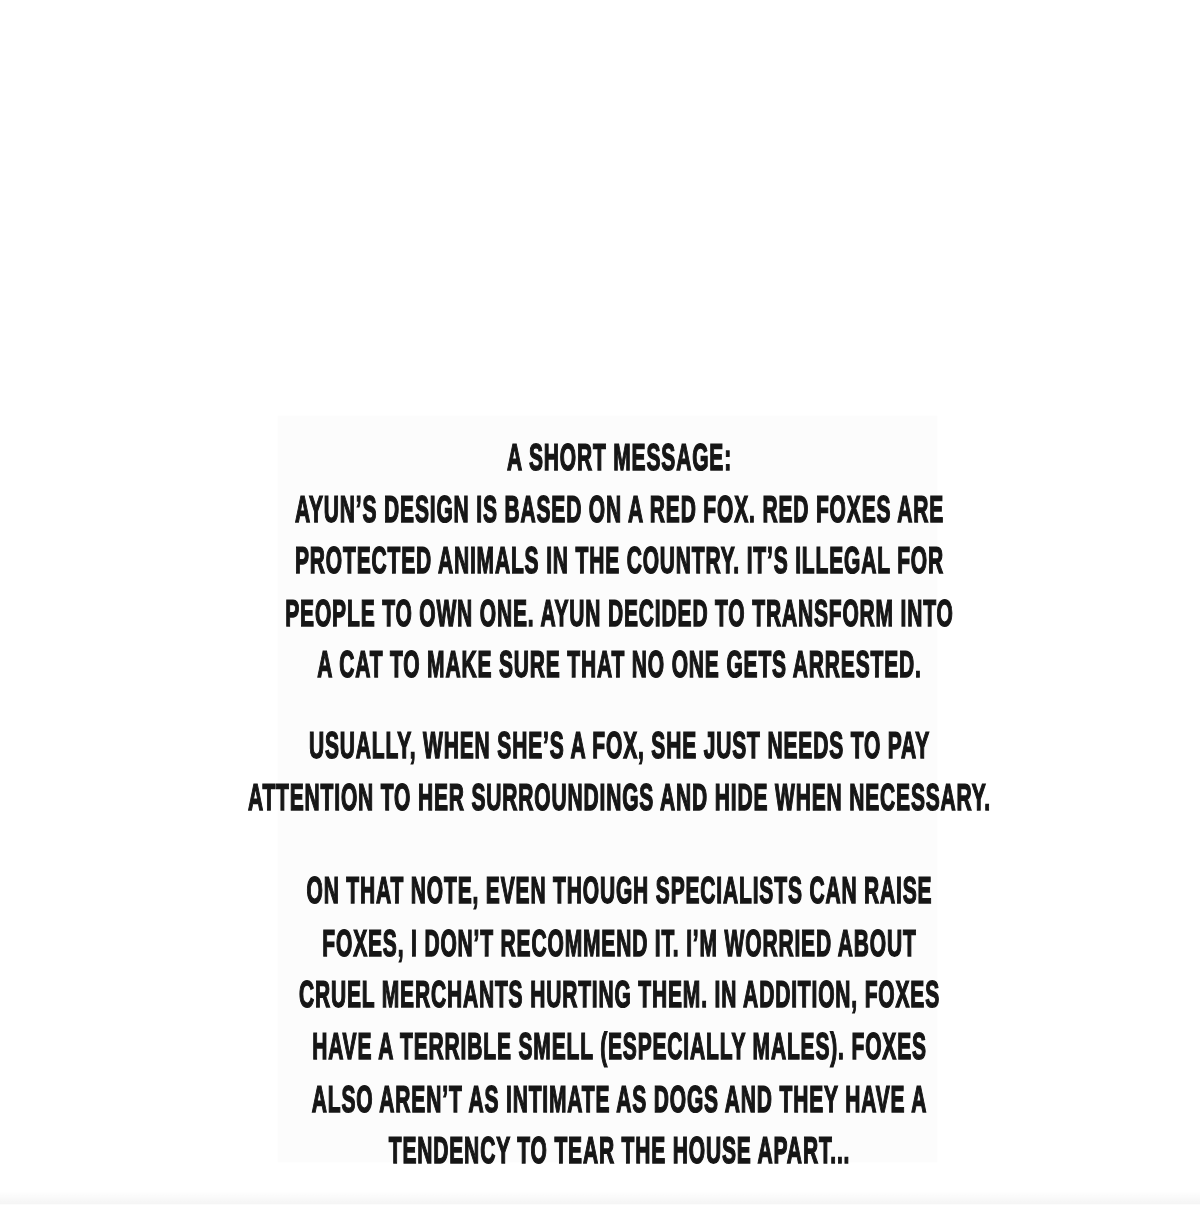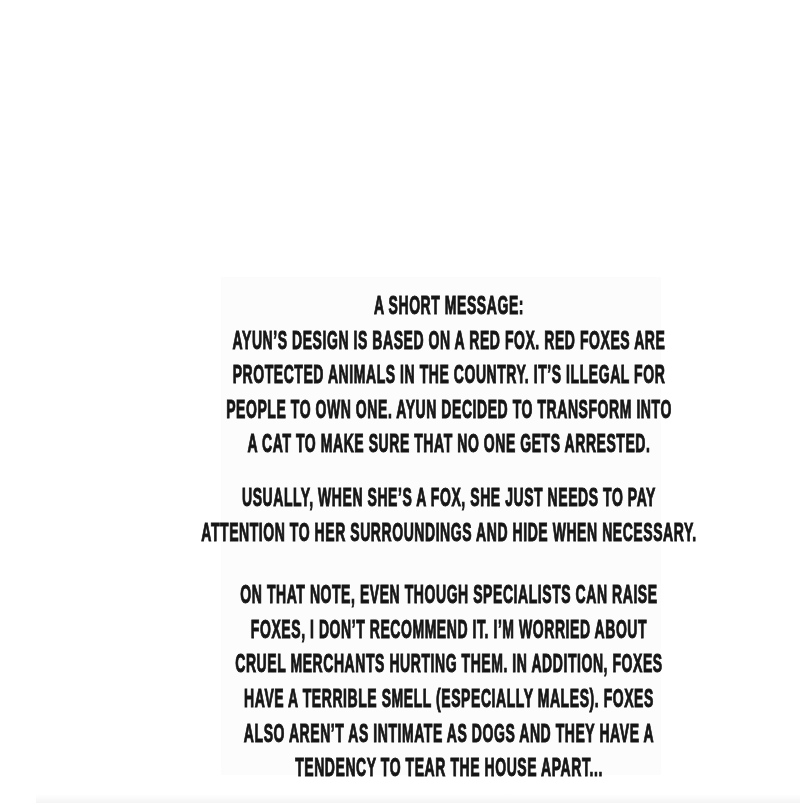--- a/index.html
+++ b/index.html
@@ -11,21 +11,20 @@
     height: 803px;
     overflow: hidden;
     background: var(--bg, #ffffff);
     font-family: "Liberation Sans", "DejaVu Sans", sans-serif;
   }
   .page {
     position: relative;
     width: 719px;
     height: 803px;
     background: var(--bg, #ffffff);
-    margin-left: 36px;
   }
   
   .text-halo {
     position: absolute;
     left: 185px;
     top: 277px;
     width: 440px;
     height: 498px;
     background: rgba(0, 0, 0, 0.012);
   }

